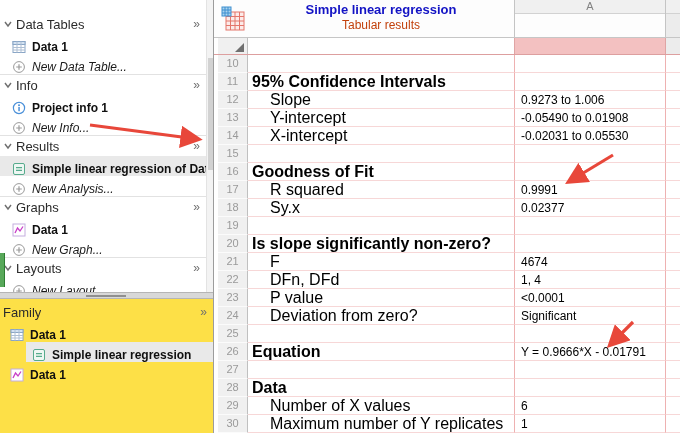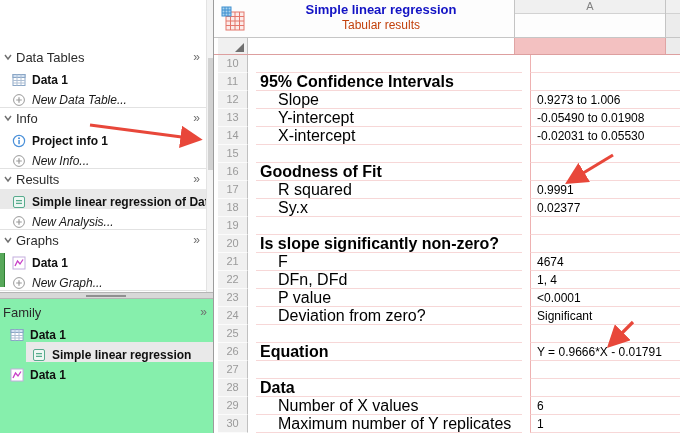--- a/index.html
+++ b/index.html
@@ -20,21 +20,21 @@
   .side-item.selected{background:#e9e9e9;}
   .side-divider{height:1px;background:#e2e2e2;}
   .icon{width:14px;height:14px;margin-right:6px;flex:0 0 auto;display:inline-flex;}
   
   .vscroll{position:absolute;left:206px;top:0;width:7px;height:292px;background:#f3f3f3;border-left:1px solid #e3e3e3;box-sizing:border-box;}
   .vscroll .thumb{position:absolute;left:1px;right:0;top:58px;height:112px;background:#d2d2d2;}
   
   .splitter{position:absolute;left:0;top:292px;width:213px;height:7px;background:#d8d8d8;border-top:1px solid #b5b5b5;border-bottom:1px solid #b5b5b5;box-sizing:border-box;}
   .splitter .grip{position:absolute;left:86px;top:2px;width:40px;height:2px;background:#8f8f8f;}
   
-  .family{position:absolute;left:0;top:299px;width:213px;height:134px;background:#86efac;padding-top:3px;box-sizing:border-box;}
+  .family{position:absolute;left:0;top:299px;width:213px;height:134px;background:#fde047;padding-top:3px;box-sizing:border-box;}
   .family .side-item{padding-left:10px;}
   .family .side-item.lvl1{padding-left:6px;margin-left:26px;}
   .green-strip{position:absolute;left:0;top:253px;width:4px;height:34px;background:#58a85a;border-right:1px solid #2e7d32;}
   
   .sheet{position:absolute;left:213px;top:0;width:467px;height:433px;background:#fff;border-left:1px solid #9c9c9c;box-sizing:border-box;overflow:hidden;}
   .sheet-header{position:relative;height:37px;background:#fdfdfd;border-bottom:1px solid #c6c6c6;}
   .sheet-icon{position:absolute;left:5px;top:4px;width:28px;height:28px;}
   .titles{position:absolute;left:33px;top:2px;width:268px;text-align:center;}
   .sheet-title{font-size:13px;font-weight:bold;color:#1212c4;line-height:16px;white-space:nowrap;}
   .sheet-subtitle{font-size:12px;color:#c2410c;line-height:15px;white-space:nowrap;}
@@ -42,35 +42,35 @@
   .colA-letter{height:13px;background:#f0f0f0;text-align:center;font-size:11px;color:#828282;line-height:13px;border-bottom:1px solid #d2d2d2;}
   .colA-title{height:23px;line-height:23px;text-align:center;font-size:12px;color:#000;background:#fff;}
   .colB-head{position:absolute;left:452px;top:0;right:0;height:37px;background:#ececec;}
   .colB-letter{height:13px;background:#f0f0f0;border-bottom:1px solid #d2d2d2;}
   .corner-row{position:relative;height:16px;background:#fff;border-bottom:1px solid #dd9f9f;}
   .corner-cell{position:absolute;left:4px;top:0;width:30px;height:16px;background:#f0f0f0;border-right:1px solid #c0c0c0;box-sizing:border-box;}
   .corner-tri{position:absolute;right:3px;bottom:2px;width:0;height:0;border-left:9px solid transparent;border-bottom:9px solid #6f6f6f;}
   .corner-colA{position:absolute;left:300px;top:0;width:152px;height:16px;background:#f3c1c1;border-left:1px solid #dfa4a4;border-right:1px solid #dfa4a4;box-sizing:border-box;}
   .corner-colB{position:absolute;left:452px;top:0;right:0;height:16px;background:#ececec;}
   .rows{position:absolute;top:55px;left:0;right:0;bottom:0;overflow:hidden;}
-  .trow{display:flex;height:18px;box-sizing:border-box;gap:8px;}
+  .trow{display:flex;height:18px;box-sizing:border-box;}
   .cell-num{width:30px;margin-left:4px;background:#f0f0f0;border-right:1px solid #c0c0c0;border-bottom:1px solid #fbfbfb;font-size:11px;color:#9a9a9a;text-align:center;line-height:17px;box-sizing:border-box;flex:0 0 auto;}
   .cell-desc{width:266px;border-bottom:1px solid #f7d7d7;font-size:16px;color:#000;line-height:16px;padding:1px 0 0 4px;box-sizing:border-box;white-space:nowrap;overflow:hidden;flex:0 0 auto;}
   .cell-desc.section{font-weight:bold;}
   .cell-desc.item{padding-left:22px;}
   .cell-val{width:152px;border-left:1px solid #eeb1b1;border-right:1px solid #eeb1b1;border-bottom:1px solid #f7d7d7;font-size:12px;color:#000;line-height:16px;padding:1px 4px 0 6px;box-sizing:border-box;white-space:nowrap;overflow:hidden;flex:0 0 auto;}
   .cell-rest{flex:1;border-bottom:1px solid #f7d7d7;}
   
   .arrows{position:absolute;left:0;top:0;width:680px;height:433px;pointer-events:none;z-index:60;}
 </style>
 </head>
 <body>
 
 <div class="sidebar">
-  <div style="padding-top: 3px; margin-top: 44px;">
+  <div style="padding-top: 14px;">
       <div class="section-header">
         <span class="chev">
           <svg width="10" height="10" viewBox="0 0 10 10">
             <polyline points="2,3 5,7 8,3" fill="none" stroke="#6f6f6f" stroke-width="1.4"></polyline>
           </svg>
         </span>
         <span class="label">Data Tables</span>
         <span class="spacer"></span>
         <span class="raquo">»</span>
       </div>

